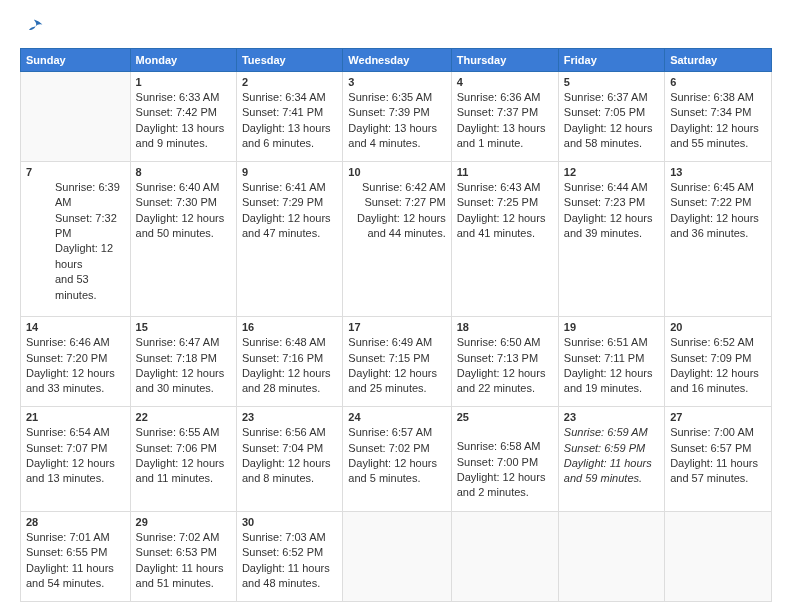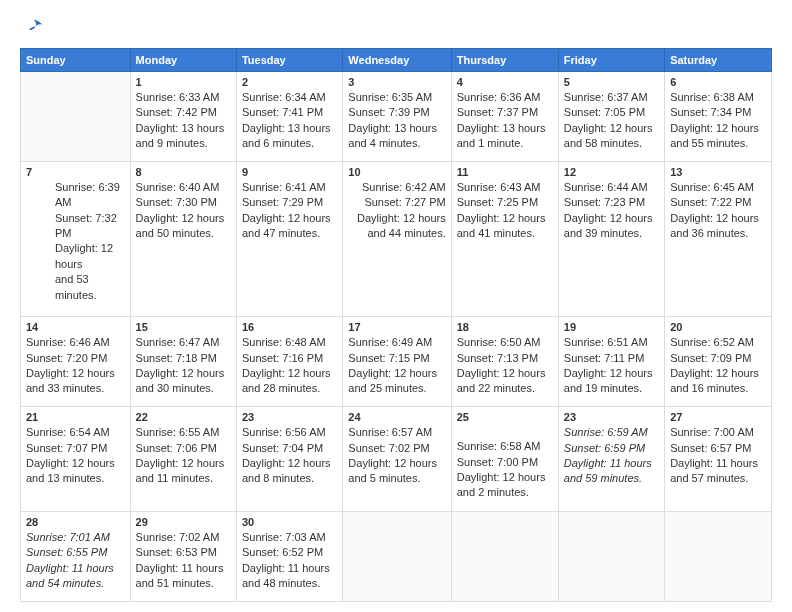--- a/index.html
+++ b/index.html
@@ -331,21 +331,21 @@
             <div class="day-number">27</div>
             <div class="day-info" style="white-space: pre-line;">Sunrise: 7:00 AM
 Sunset: 6:57 PM
 Daylight: 11 hours
 and 57 minutes.</div>
           </td>
         </tr>
         <tr>
           <td>
             <div class="day-number">28</div>
-            <div class="day-info" style="white-space: pre-line; font-style: italic;">Sunrise: 7:01 AM
+            <div class="day-info" style="white-space: pre-line;">Sunrise: 7:01 AM
 Sunset: 6:55 PM
 Daylight: 11 hours
 and 54 minutes.</div>
           </td>
           <td>
             <div class="day-number">29</div>
             <div class="day-info" style="white-space: pre-line;">Sunrise: 7:02 AM
 Sunset: 6:53 PM
 Daylight: 11 hours
 and 51 minutes.</div>

